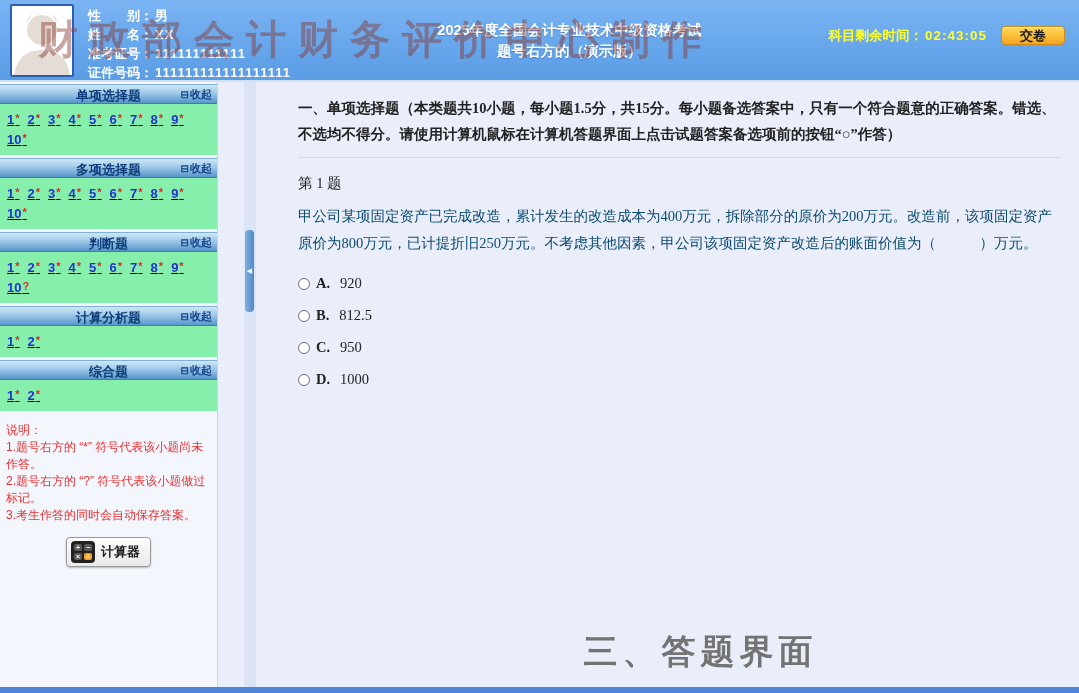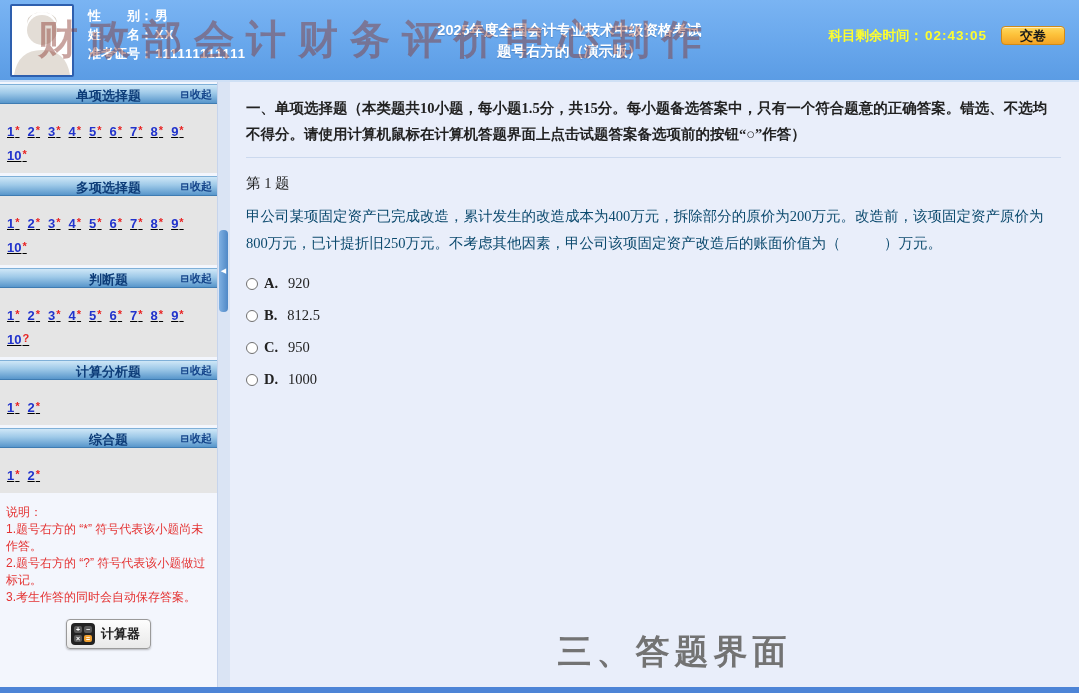--- a/index.html
+++ b/index.html
@@ -40,40 +40,40 @@
     font-size:13px; font-weight:bold; color:#1a1a1a;
     box-shadow:inset 0 1px 0 rgba(255,255,255,.6);
   }
   .watermark {
     position:absolute; left:38px; top:12px; white-space:nowrap; pointer-events:none;
     font-size:40px; font-weight:bold; letter-spacing:12px;
     color:rgba(136,54,44,0.45);
   }
 
   
-  .body { flex:1 1 auto; display:flex; min-height:0; position:relative; }
+  .body { flex:1 1 auto; display:flex; min-height:0; position:relative;gap:26px; }
 
   .sidebar {
     flex:0 0 218px; width:218px; background:#f3f6fd; border-right:1px solid #c6d4ec;
     padding-top:2px; overflow:hidden;
   }
   .section { margin-bottom:3px; }
   .sec-header {
     position:relative; height:20px;
     background:linear-gradient(180deg,#cfe7f7 0%,#9ec9e8 45%,#5896cb 100%);
     border-top:1px solid #7fb0d8; border-bottom:1px solid #3f7cb2;
     text-align:center; line-height:19px;
   }
   .sec-title { color:#0d3c78; font-weight:bold; font-size:13px; }
   .collapse-btn {
     position:absolute; right:5px; top:0; height:19px; line-height:19px;
     color:#14448a; font-size:11px; font-weight:bold; cursor:pointer;
   }
   .collapse-icon { font-size:10px; margin-right:1px; }
-  .sec-body { background:#e5e5e5; padding:15px 6px 6px 7px; line-height:23px; }
+  .sec-body { background:#86efac; padding:5px 6px 6px 7px; line-height:18px; }
   .qlink { display:inline-block; margin-right:8px; text-decoration:underline; cursor:pointer; white-space:nowrap; }
   .qlink .qnum { color:#2133cc; font-weight:bold; font-size:13px; }
   .qlink .qmark { color:#e82222; font-weight:bold; font-size:11px; vertical-align:2px; margin-left:1px; }
 
   .notes { padding:8px 5px 4px 6px; color:#e43333; font-size:12px; line-height:17px; }
   .calc-row { text-align:center; margin-top:8px; }
   .calc-btn {
     display:inline-flex; align-items:center; gap:6px; cursor:pointer;
     background:linear-gradient(180deg,#fdfdfd,#e9e9e9);
     border:1px solid #9a9a9a; border-radius:4px; padding:3px 10px 3px 4px;
@@ -142,20 +142,23 @@
 
     <div class="cand-info">
       <div class="cand-row">
         <span>性　　别：</span><span class="val">男</span>
       </div>
       <div class="cand-row">
         <span>姓　　名：</span><span class="val">XX</span>
       </div>
       <div class="cand-row">
         <span>准考证号：</span><span class="val">111111111111</span>
+      </div>
+      <div class="cand-row">
+        <span>证件号码：</span><span class="val">111111111111111111</span>
       </div>
     </div>
 
     <div class="exam-title">
       <div>2025年度全国会计专业技术中级资格考试</div>
       <div>题号右方的（演示版）</div>
     </div>
 
     <div class="timer-area">
       <span class="timer-label">科目剩余时间：</span>

